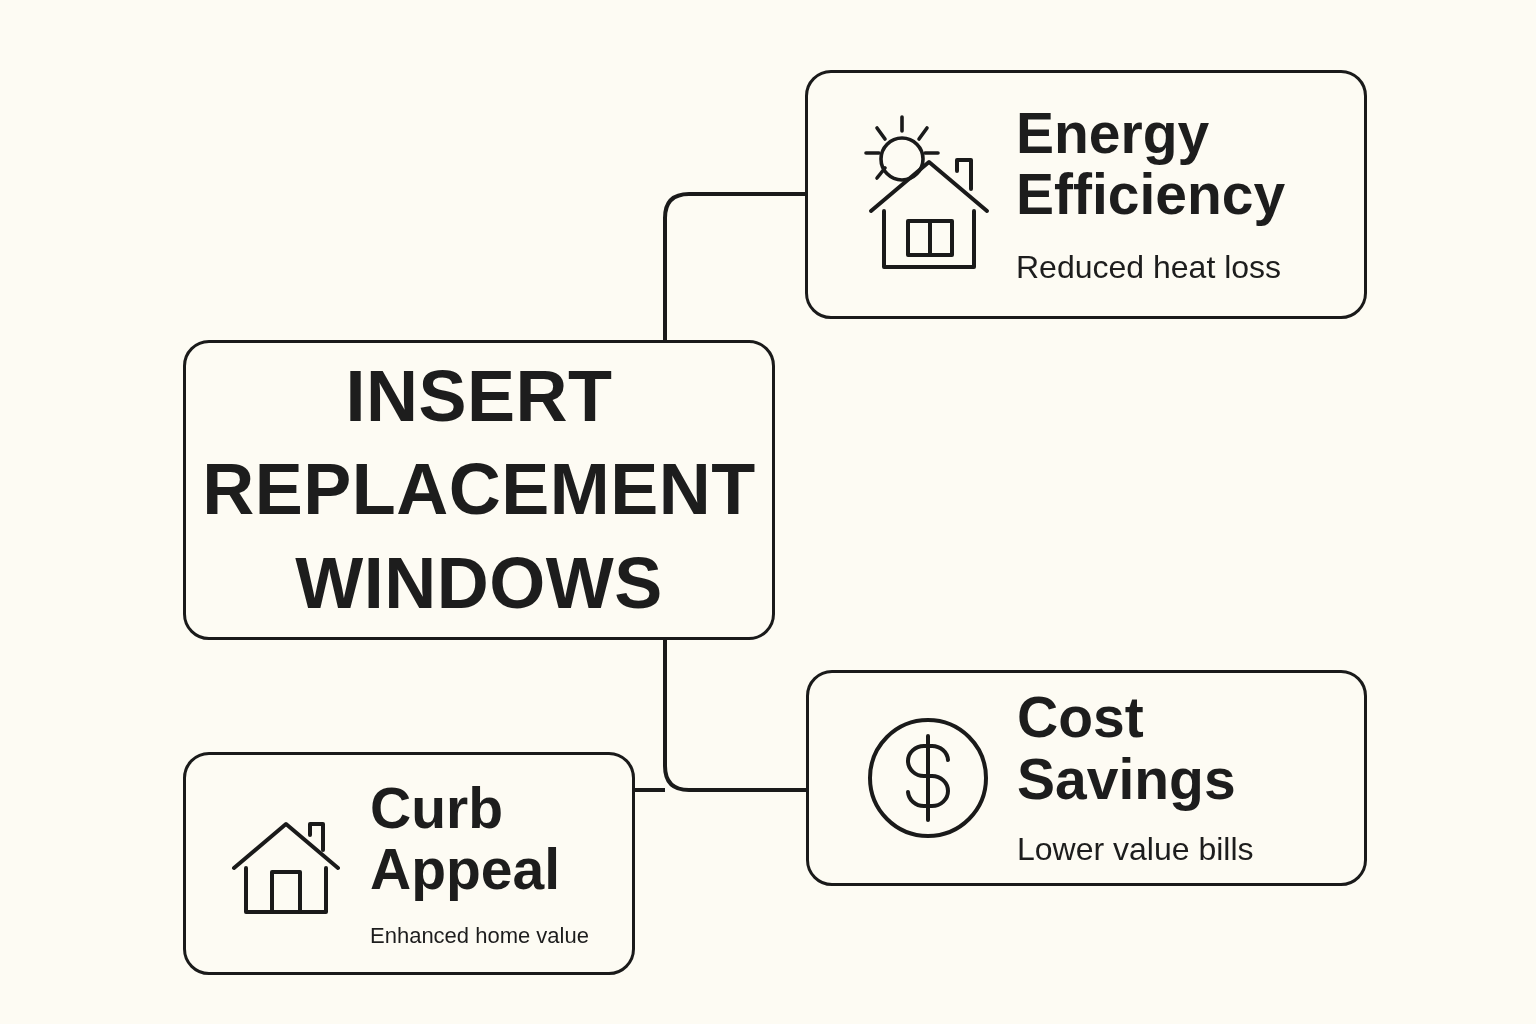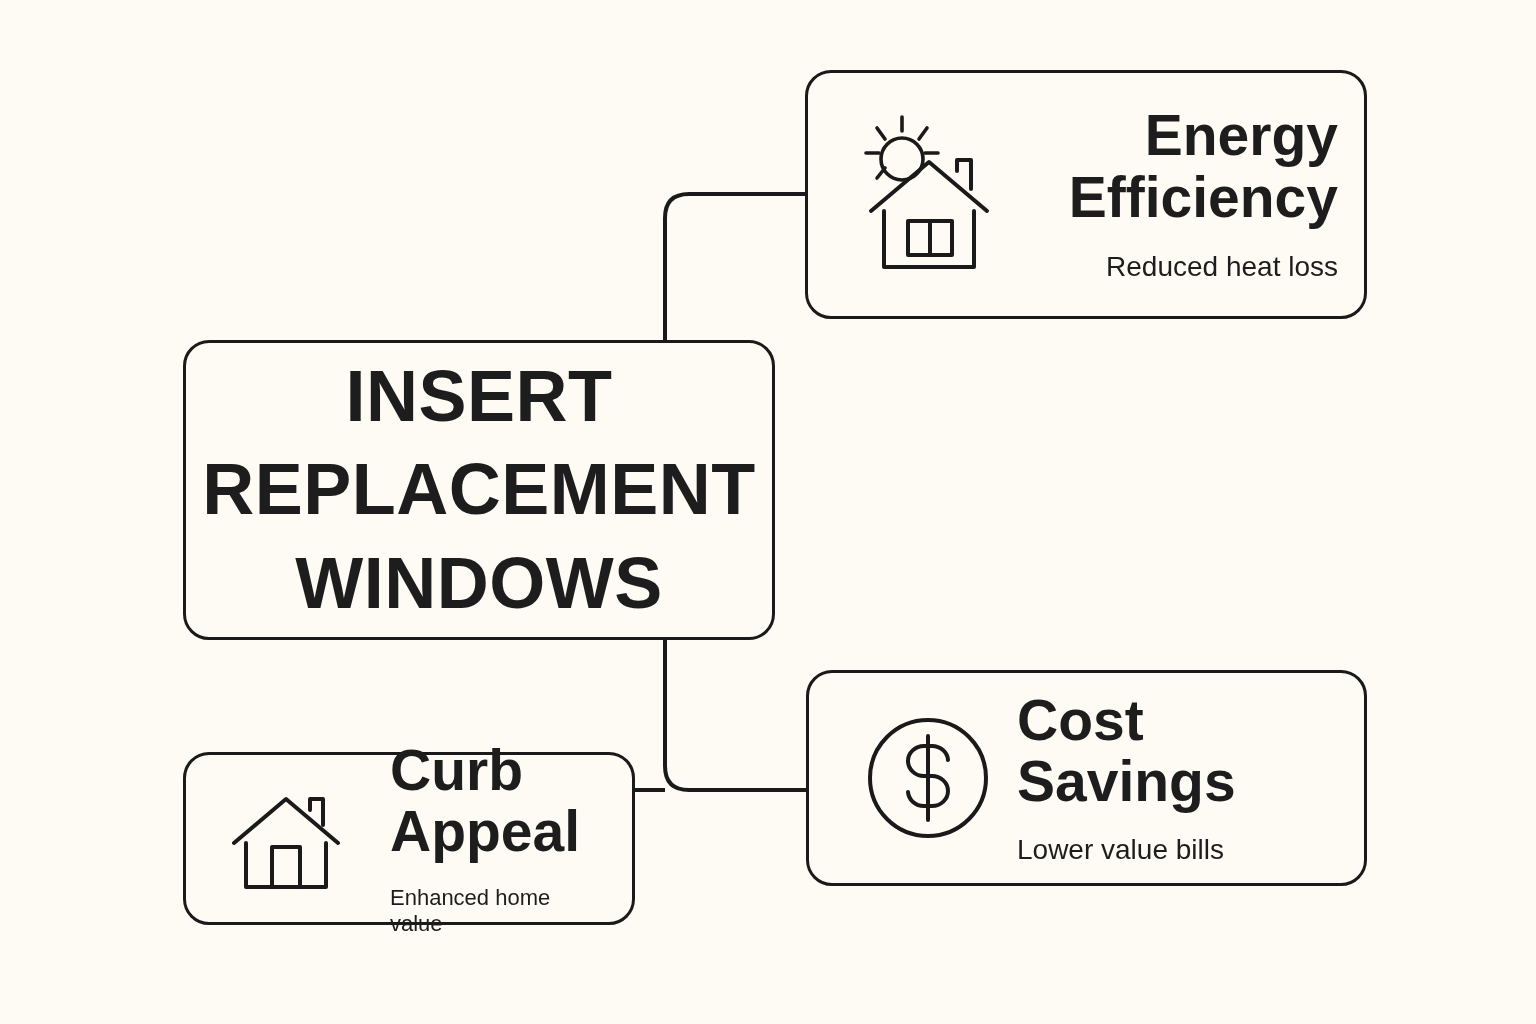--- a/index.html
+++ b/index.html
@@ -77,58 +77,57 @@
     justify-content: center;
   }
   .branch .title {
     font-size: 57px;
     font-weight: bold;
     line-height: 1.08;
     color: #1d1d1d;
     white-space: pre-line;
   }
   .branch .subtitle {
-    font-size: 28px;
+    font-size: 32px;
     font-weight: normal;
     color: #1d1d1d;
     line-height: 1.2;
   }
 
   
   #node-energy {
     left: 805px;
     top: 70px;
     width: 562px;
     height: 249px;
     padding: 0 26px 0 44px;
   }
   #node-energy .icon-wrap { width: 150px; }
-  #node-energy .text-wrap { padding-left: 14px; text-align: right; }
+  #node-energy .text-wrap { padding-left: 14px; }
   #node-energy .title { margin-bottom: 22px; }
 
   
   #node-cost {
     left: 806px;
     top: 670px;
     width: 561px;
     height: 216px;
     padding: 0 26px 0 44px;
   }
   #node-cost .icon-wrap { width: 150px; }
   #node-cost .text-wrap { padding-left: 14px; }
   #node-cost .title { margin-bottom: 20px; }
 
   
   #node-curb {
     left: 183px;
     top: 752px;
     width: 452px;
-    height: 173px;
+    height: 223px;
     padding: 0 24px 0 36px;
-    gap: 20px;
   }
   #node-curb .icon-wrap { width: 130px; }
   #node-curb .text-wrap { padding-left: 18px; }
   #node-curb .title { margin-bottom: 22px; }
   #node-curb .subtitle { font-size: 22px; }
 
   svg.icon { display: block; }
 </style>
 </head>
 <body>

